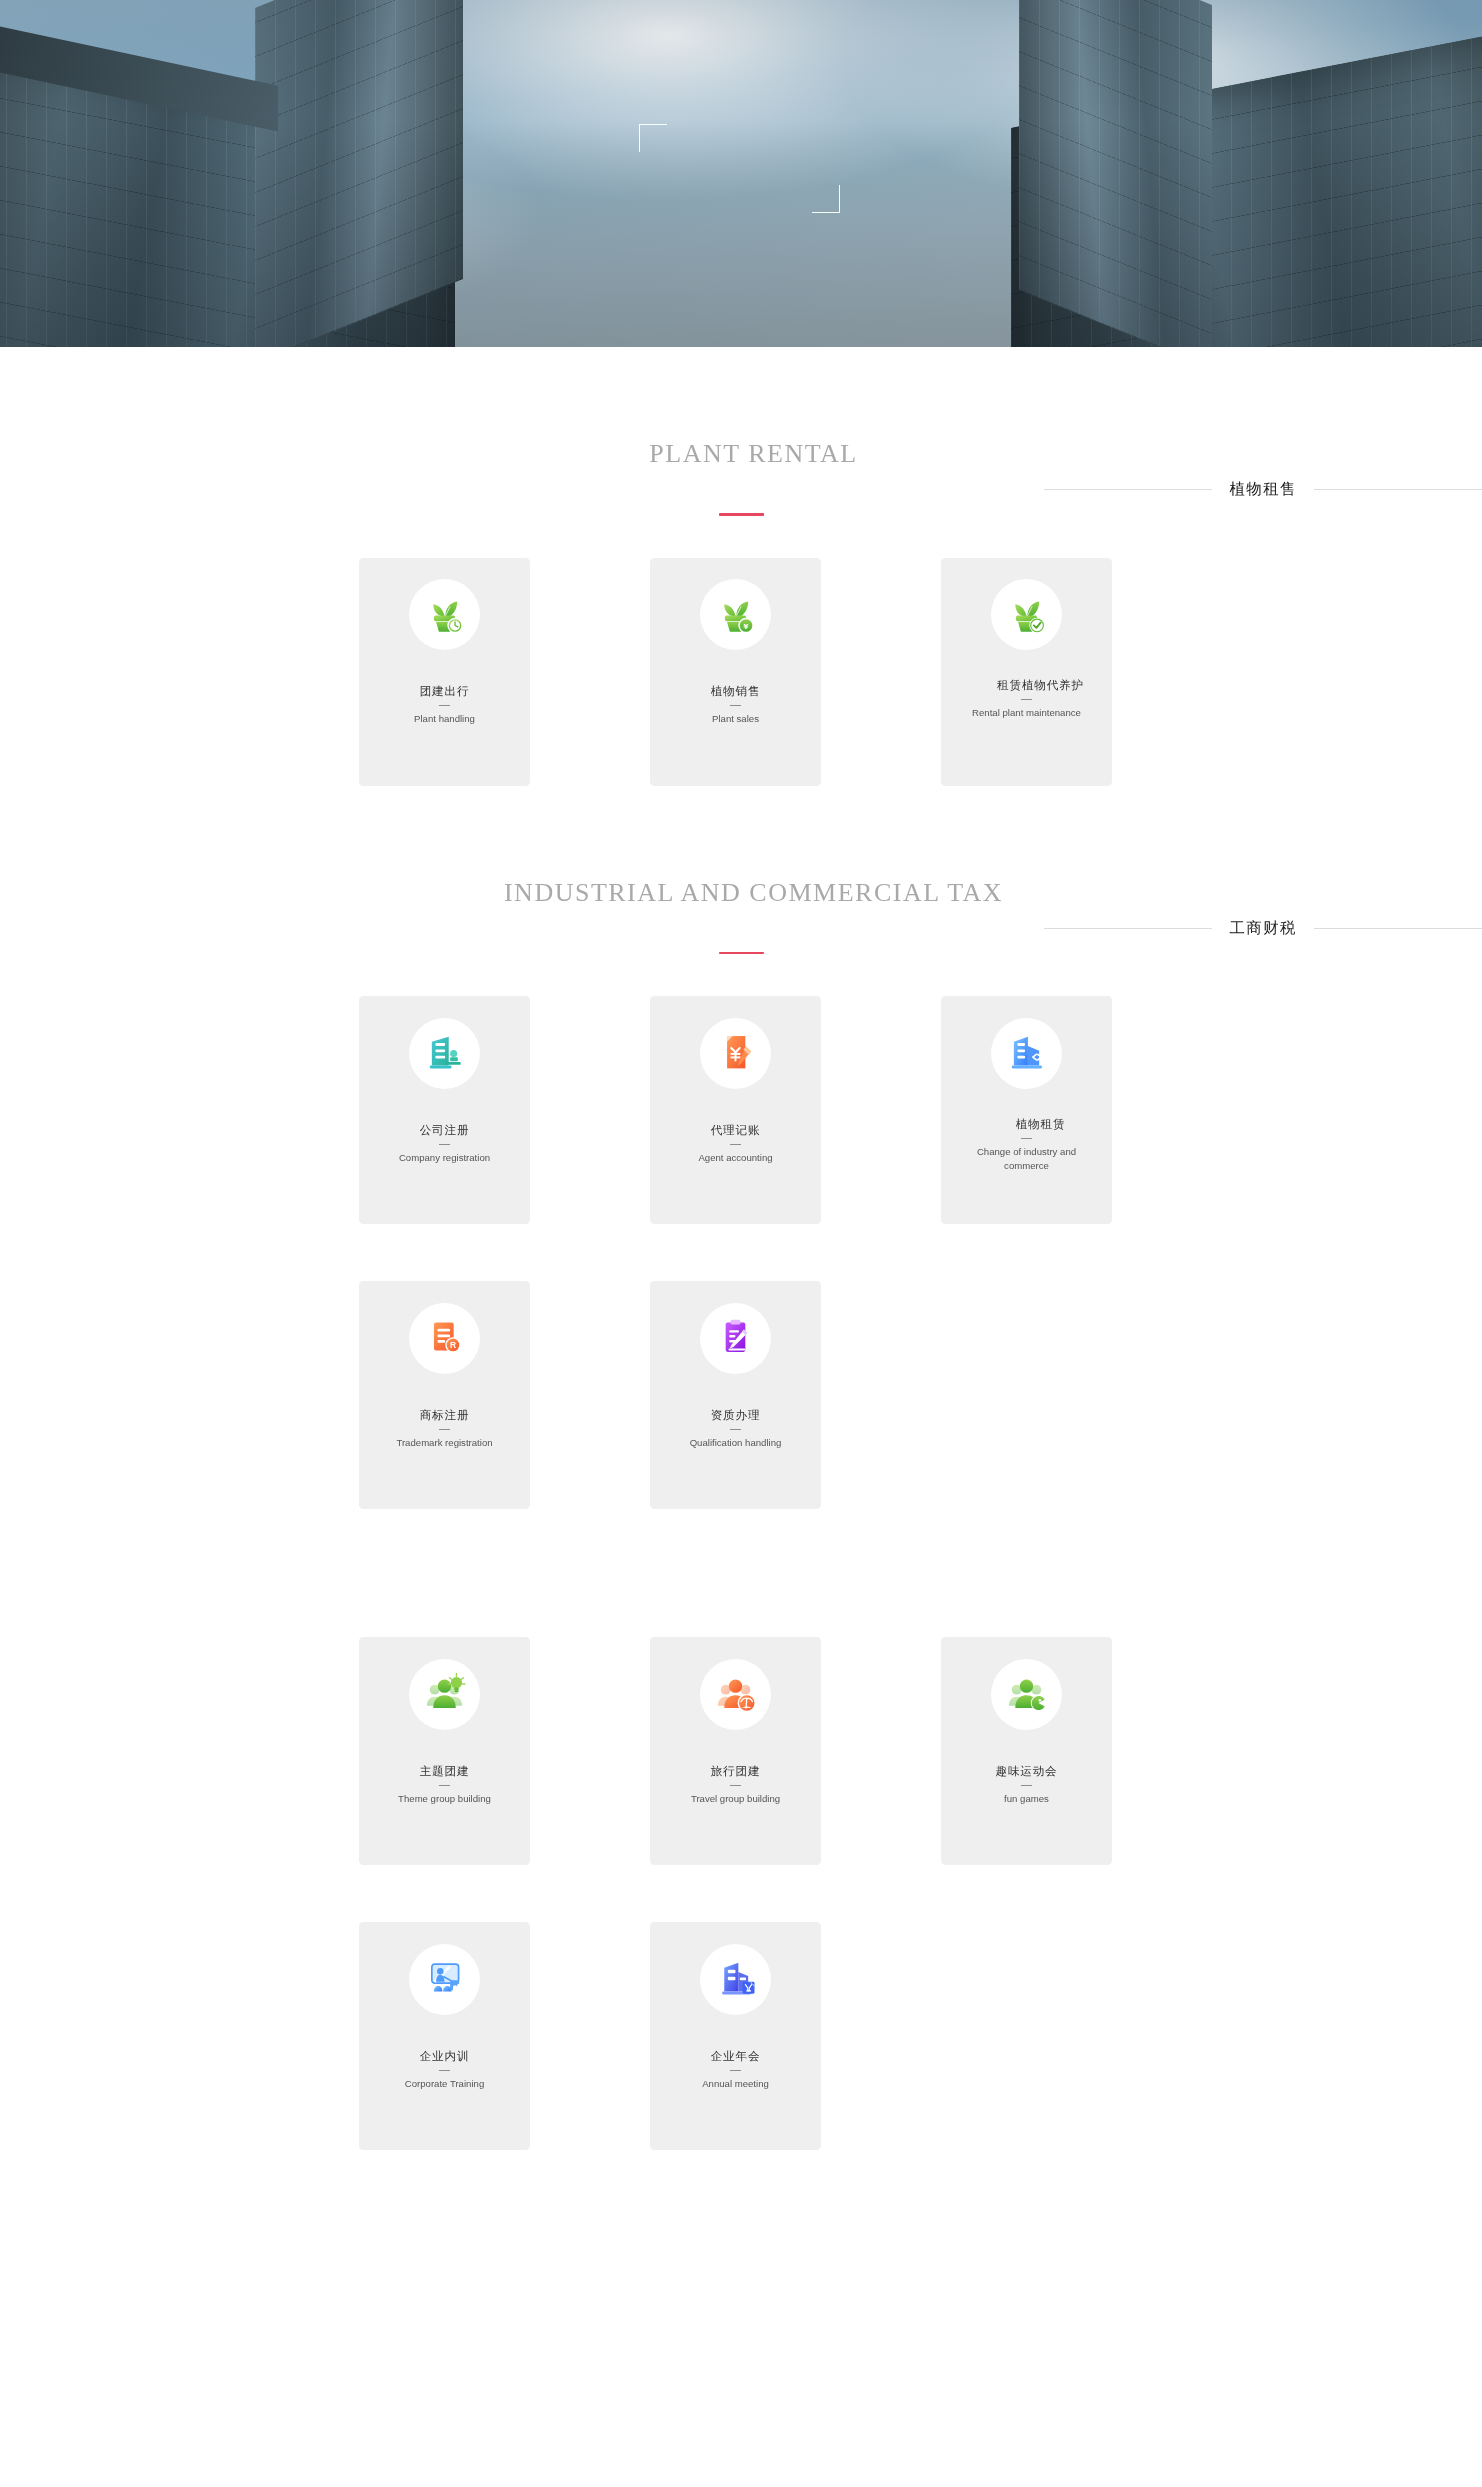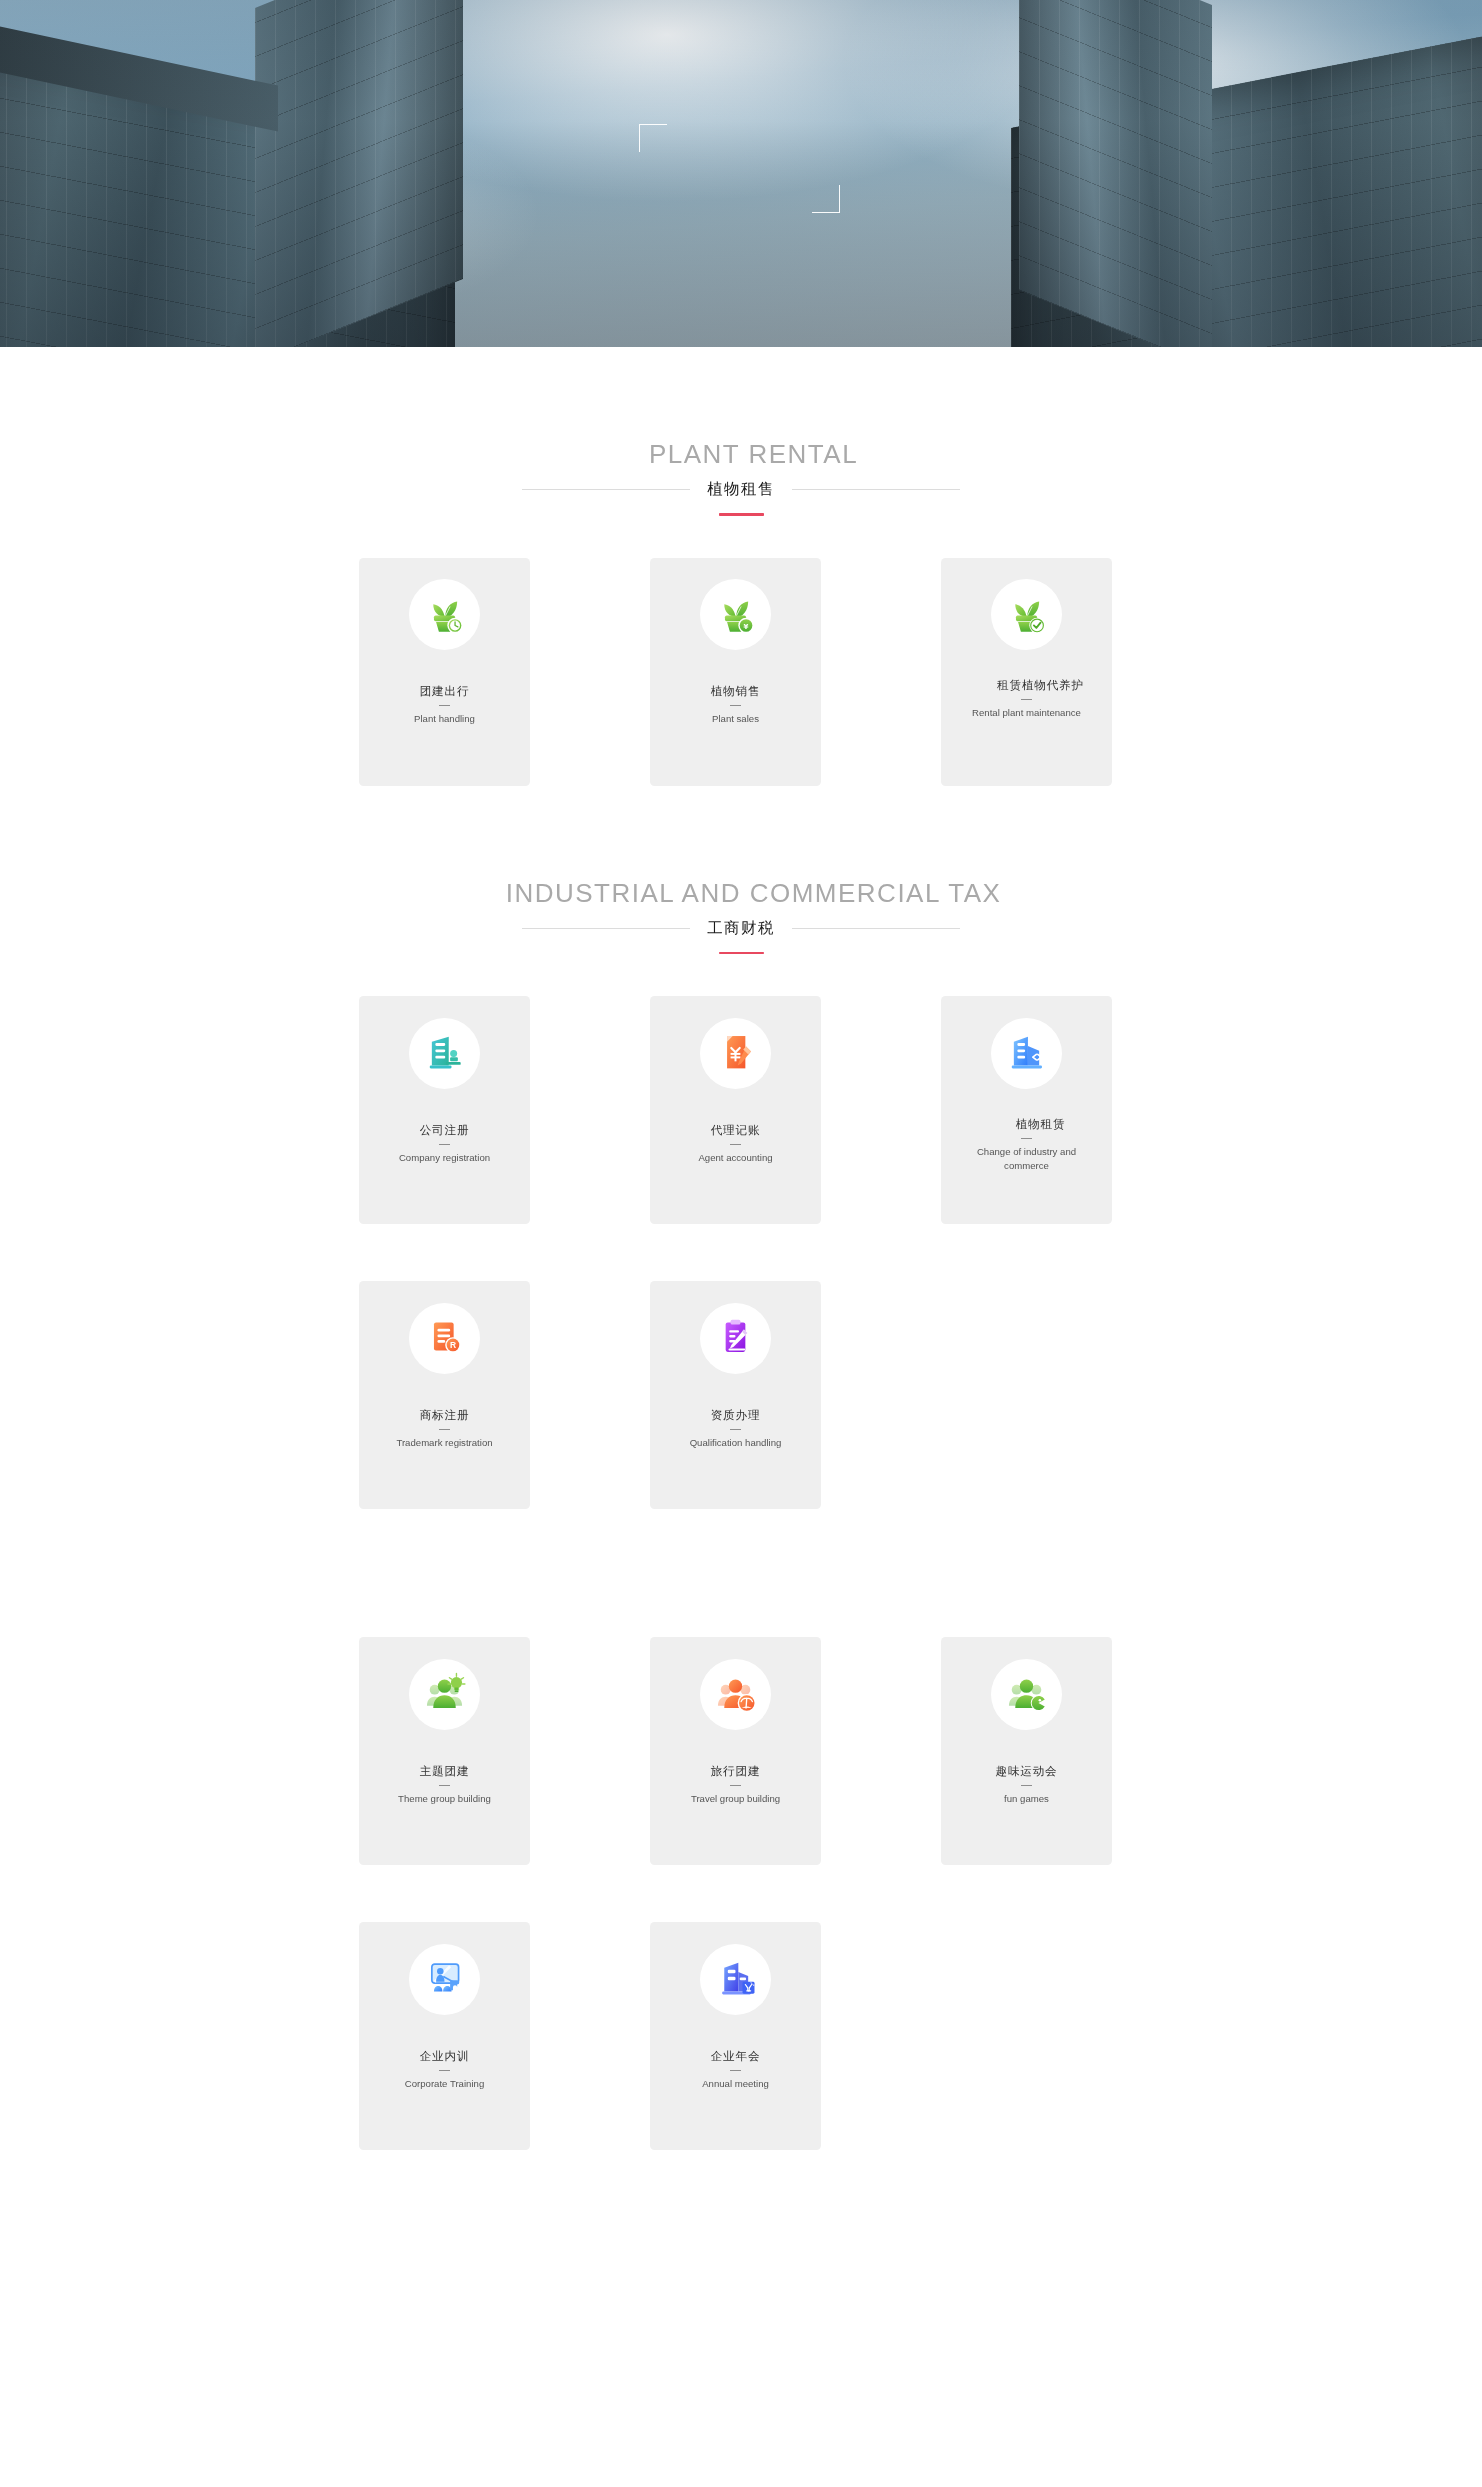--- a/index.html
+++ b/index.html
@@ -128,27 +128,27 @@
   .page { width:1482px; background:#fff; }
   .section { width:1482px; }
 
   .sec-head { text-align:center; }
   .sec-en {
     font-size:26px;
     color:#a9a9a9;
     letter-spacing:1.5px;
     font-weight:300;
     line-height:1.1;
-    font-family:Liberation Sans, sans-serif;
+    font-family:Liberation Serif, serif;
     margin-left:25px;
   }
   .sec-cn-wrap {
     display:flex;
     align-items:center;
-    justify-content:center;
+    justify-content:flex-end;
     gap:17px;
     margin-top:10.8px;
   }
   .sec-line { width:168px; height:0.8px; background:#dcdcdc; }
   .sec-cn {
     font-size:15.4px;
     color:#1a1a1a;
     letter-spacing:1.5px;
     font-weight:500;
     white-space:nowrap;

